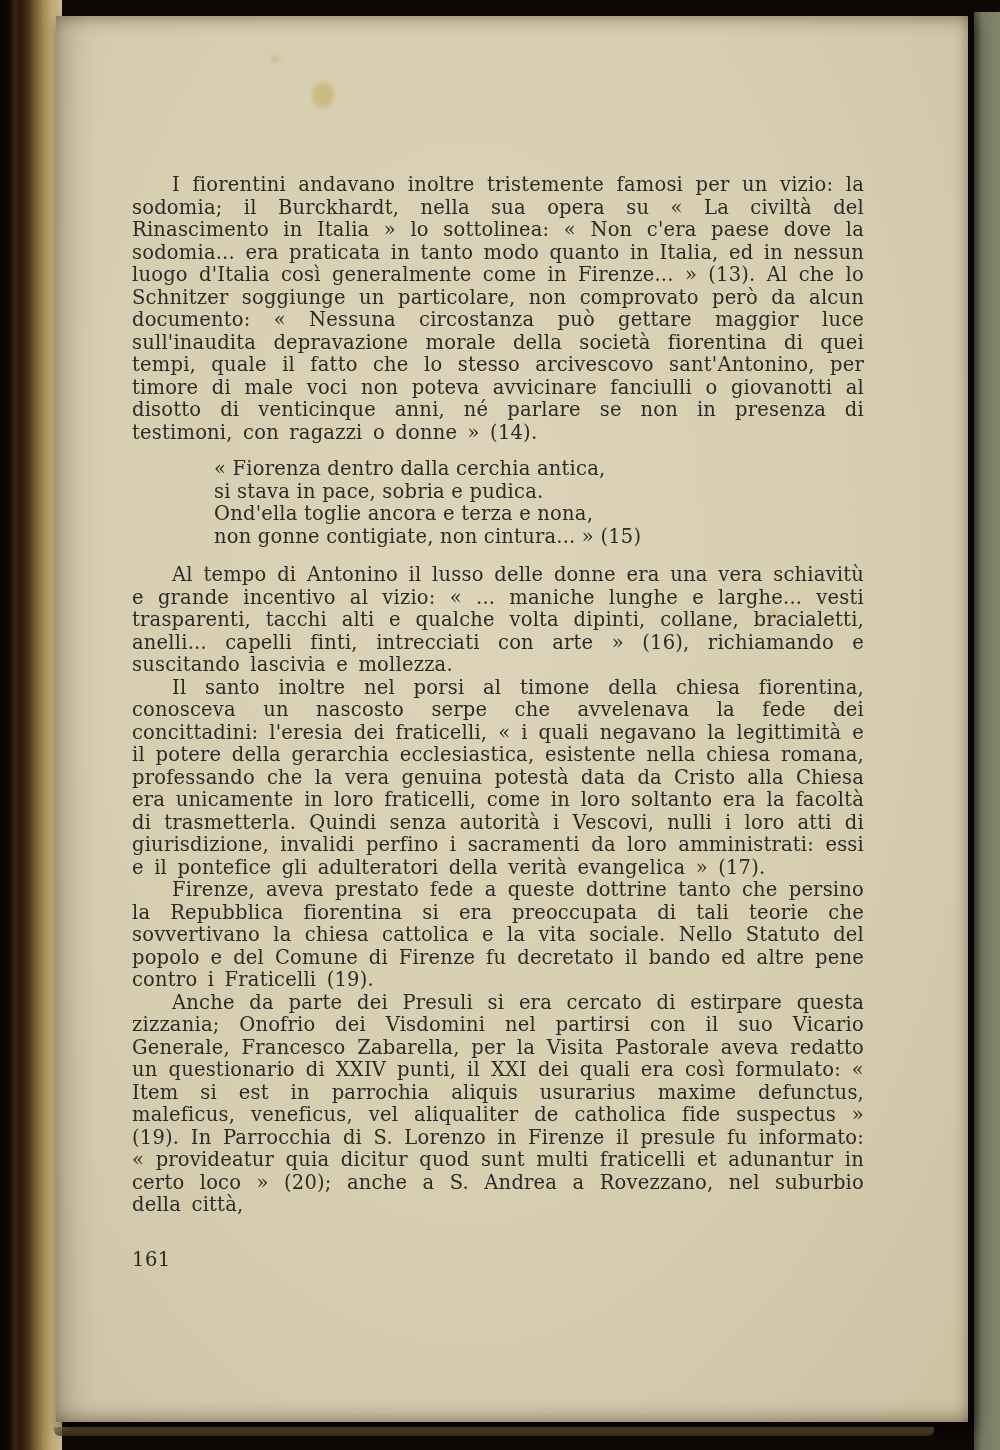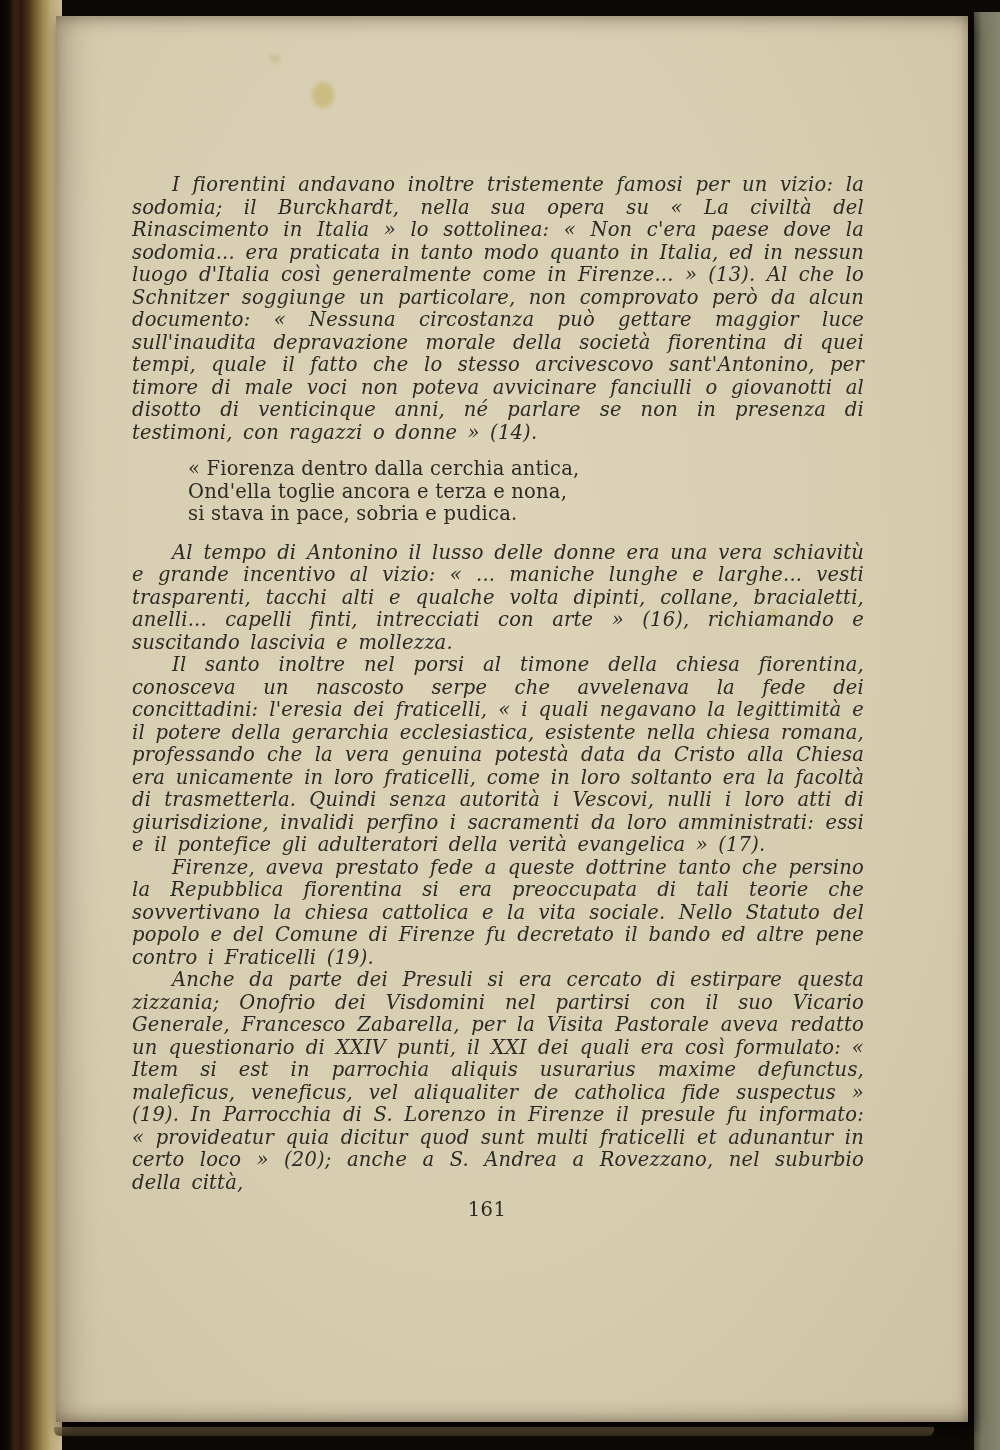--- a/index.html
+++ b/index.html
@@ -44,51 +44,52 @@
   .stain3 { left:214px; top:38px; width:10px; height:9px;  background:#b9a763; opacity:.35; }
 
   .text-block {
     position:absolute; left:76px; top:158px; width:732px;
     color:var(--ink,#2c2a24);
     font-size:19.5px; line-height:22.5px;
     letter-spacing:.2px; word-spacing:4px;
     text-align:justify;
     -webkit-hyphens:auto; hyphens:auto;
   }
-  .para { text-indent:40px; margin:0;font-style:italic; }
+  .para { text-indent:40px; margin:0; }
   .verse {
-    margin:14px 0 16px 56px;
+    margin:14px 0 16px 82px;
     text-align:left; text-indent:0; word-spacing:normal;
   }
   .verse-line { white-space:nowrap; }
   .page-number {
-    margin-top:5px; padding-right:22px;
-    text-align:center; word-spacing:normal; letter-spacing:.5px;
+    margin-top:32px; padding-right:22px;
+    text-align:left; word-spacing:normal; letter-spacing:.5px;
   }
 </style>
 </head>
 <body style="background: rgb(12, 9, 6);">
 
 <div class="scene">
   <div class="spine"></div>
   <div class="right-strip"></div>
   <div class="bottom-pages"></div>
 
   <div class="page">
     <div class="stain stain1"></div>
     <div class="stain stain2"></div>
     <div class="stain stain3"></div>
 
     <div class="text-block">
 
       <p class="para">I fiorentini andavano inoltre tristemente famosi per un vizio: la sodomia; il Burckhardt, nella sua opera su « La civiltà del Rinascimento in Italia » lo sottolinea: « Non c'era paese dove la sodomia... era praticata in tanto modo quanto in Italia, ed in nessun luogo d'Italia così generalmente come in Firenze... » (13). Al che lo Schnitzer soggiunge un particolare, non comprovato però da alcun documento: « Nessuna circostanza può gettare maggior luce sull'inaudita depravazione morale della società fiorentina di quei tempi, quale il fatto che lo stesso arcivescovo sant'Antonino, per timore di male voci non poteva avvicinare fanciulli o giovanotti al disotto di venticinque anni, né parlare se non in presenza di testimoni, con ragazzi o donne » (14).</p>
         <div class="verse">
           <div class="verse-line">« Fiorenza dentro dalla cerchia antica,</div>
+          <div class="verse-line">si stava in pace, sobria e pudica.</div>
           <div class="verse-line">Ond'ella toglie ancora e terza e nona,</div>
-          <div class="verse-line">si stava in pace, sobria e pudica.</div>
+          <div class="verse-line">non gonne contigiate, non cintura... » (15)</div>
         </div>
         <p class="para">Al tempo di Antonino il lusso delle donne era una vera schiavitù e grande incentivo al vizio: « ... maniche lunghe e larghe... vesti trasparenti, tacchi alti e qualche volta dipinti, collane, bracialetti, anelli... capelli finti, intrecciati con arte » (16), richiamando e suscitando lascivia e mollezza.</p>
         <p class="para">Il santo inoltre nel porsi al timone della chiesa fiorentina, conosceva un nascosto serpe che avvelenava la fede dei concittadini: l'eresia dei fraticelli, « i quali negavano la legittimità e il potere della gerarchia ecclesiastica, esistente nella chiesa romana, professando che la vera genuina potestà data da Cristo alla Chiesa era unicamente in loro fraticelli, come in loro soltanto era la facoltà di trasmetterla. Quindi senza autorità i Vescovi, nulli i loro atti di giurisdizione, invalidi perfino i sacramenti da loro amministrati: essi e il pontefice gli adulteratori della verità evangelica » (17).</p>
         <p class="para">Firenze, aveva prestato fede a queste dottrine tanto che persino la Repubblica fiorentina si era preoccupata di tali teorie che sovvertivano la chiesa cattolica e la vita sociale. Nello Statuto del popolo e del Comune di Firenze fu decretato il bando ed altre pene contro i Fraticelli (19).</p>
         <p class="para">Anche da parte dei Presuli si era cercato di estirpare questa zizzania; Onofrio dei Visdomini nel partirsi con il suo Vicario Generale, Francesco Zabarella, per la Visita Pastorale aveva redatto un questionario di XXIV punti, il XXI dei quali era così formulato: « Item si est in parrochia aliquis usurarius maxime defunctus, maleficus, veneficus, vel aliqualiter de catholica fide suspectus » (19). In Parrocchia di S. Lorenzo in Firenze il presule fu informato: « provideatur quia dicitur quod sunt multi fraticelli et adunantur in certo loco » (20); anche a S. Andrea a Rovezzano, nel suburbio della città,</p>
         <div class="page-number">161</div>
     </div>
   </div>
 </div>
 

